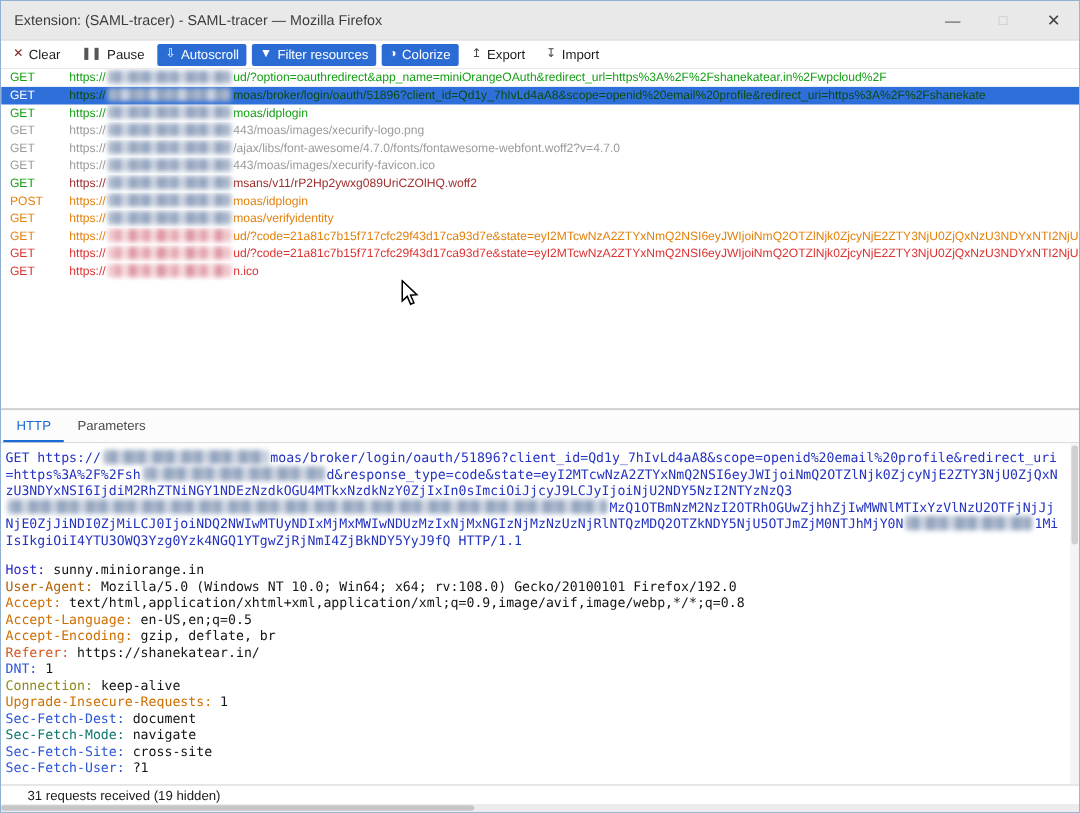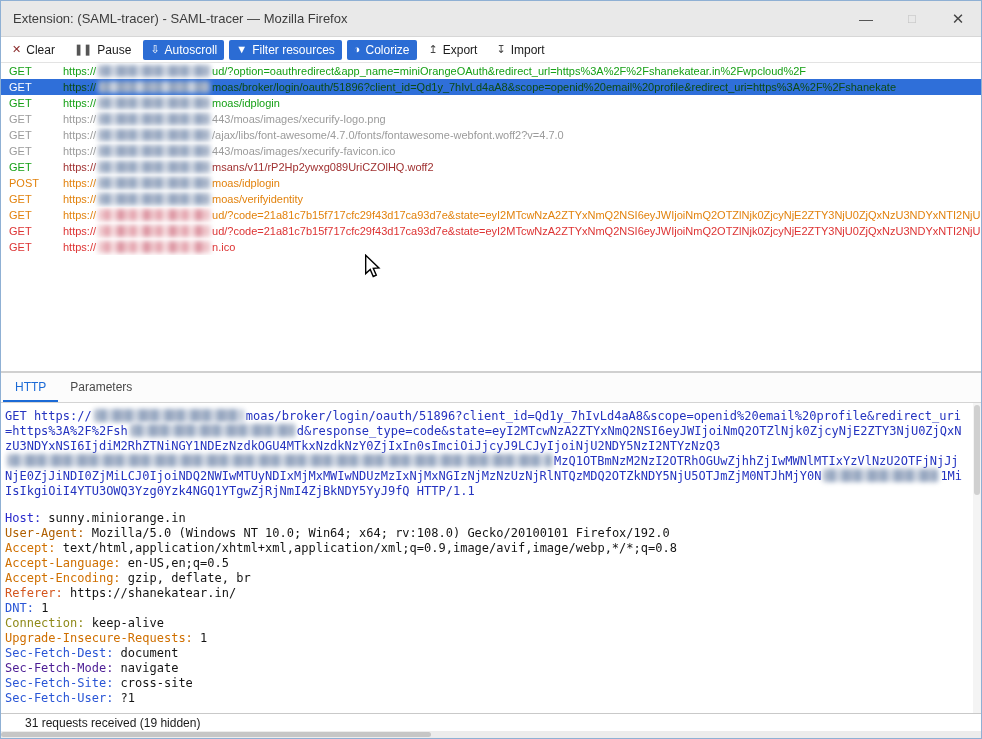--- a/index.html
+++ b/index.html
@@ -158,21 +158,21 @@
         <div class="dline"><span style="color: rgb(42, 42, 203);">Host:</span><span> sunny.miniorange.in</span></div>
         <div class="dline"><span style="color: rgb(176, 95, 0);">User-Agent:</span><span> Mozilla/5.0 (Windows NT 10.0; Win64; x64; rv:108.0) Gecko/20100101 Firefox/192.0</span></div>
         <div class="dline"><span style="color: rgb(207, 111, 0);">Accept:</span><span> text/html,application/xhtml+xml,application/xml;q=0.9,image/avif,image/webp,*/*;q=0.8</span></div>
         <div class="dline"><span style="color: rgb(207, 111, 0);">Accept-Language:</span><span> en-US,en;q=0.5</span></div>
         <div class="dline"><span style="color: rgb(207, 111, 0);">Accept-Encoding:</span><span> gzip, deflate, br</span></div>
         <div class="dline"><span style="color: rgb(212, 86, 30);">Referer:</span><span> https://shanekatear.in/</span></div>
         <div class="dline"><span style="color: rgb(42, 86, 214);">DNT:</span><span> 1</span></div>
         <div class="dline"><span style="color: rgb(143, 138, 26); text-align: right;">Connection:</span><span> keep-alive</span></div>
         <div class="dline"><span style="color: rgb(207, 111, 0);">Upgrade-Insecure-Requests:</span><span> 1</span></div>
         <div class="dline"><span style="color: rgb(42, 86, 214);">Sec-Fetch-Dest:</span><span> document</span></div>
-        <div class="dline"><span style="color: #4c1d95; text-align: right;">Sec-Fetch-Mode:</span><span> navigate</span></div>
+        <div class="dline"><span style="color: #0f766e; text-align: right;">Sec-Fetch-Mode:</span><span> navigate</span></div>
         <div class="dline"><span style="color: rgb(42, 86, 214);">Sec-Fetch-Site:</span><span> cross-site</span></div>
         <div class="dline"><span style="color: rgb(42, 86, 214);">Sec-Fetch-User:</span><span> ?1</span></div>
       </div>
     <div>
         <div class="dline">&nbsp;</div>
       </div>
     <div class="vscroll">
         <div class="thumb"></div>
       </div>
   </div>

